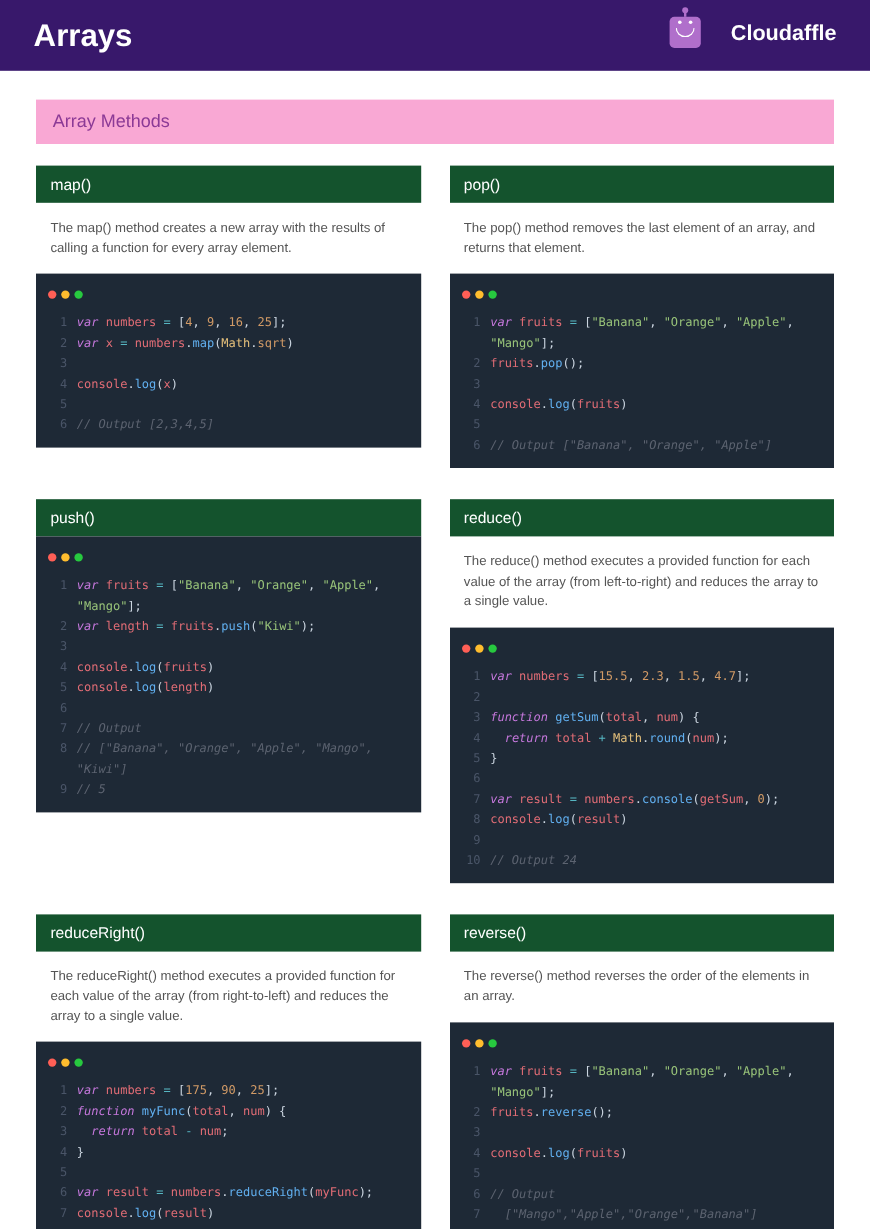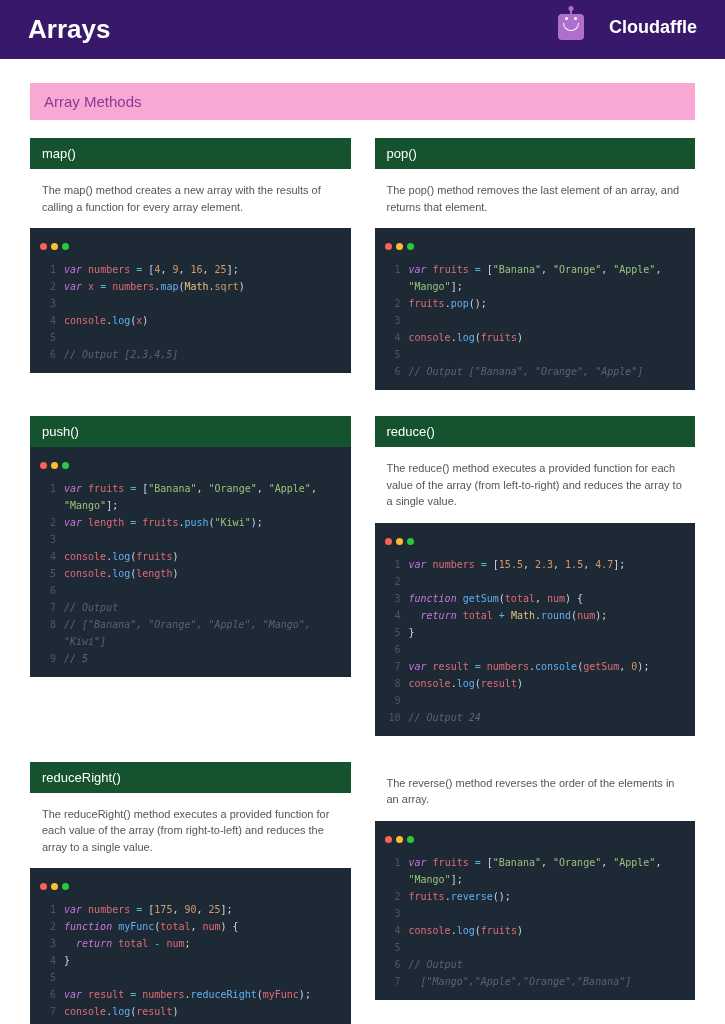--- a/index.html
+++ b/index.html
@@ -224,20 +224,21 @@
             <span class="ln">6</span>
             <span class="code-text"><span class="kw">var </span><span class="var">result</span><span class="op"> = </span><span class="var">numbers</span><span>.</span><span class="fn">reduceRight</span><span>(</span><span class="var">myFunc</span><span>);</span></span>
           </div>
           <div class="line">
             <span class="ln">7</span>
             <span class="code-text"><span class="var">console</span><span>.</span><span class="fn">log</span><span>(</span><span class="var">result</span><span>)</span></span>
           </div>
         </div>
       </div>
       <div class="card">
+        <div class="method-title">reverse()</div>
         <div class="desc">The reverse() method reverses the order of the elements in an array.</div>
         <div class="code">
           <div class="dots"><span class="dot dr"></span><span class="dot dy"></span><span class="dot dg"></span></div>
           <div class="line">
             <span class="ln">1</span>
             <span class="code-text"><span class="kw">var </span><span class="var">fruits</span><span class="op"> = </span><span>[</span><span class="str">"Banana"</span><span>, </span><span class="str">"Orange"</span><span>, </span><span class="str">"Apple"</span><span>, </span><span class="str">"Mango"</span><span>];</span></span>
           </div>
           <div class="line">
             <span class="ln">2</span>
             <span class="code-text"><span class="var">fruits</span><span>.</span><span class="fn">reverse</span><span>();</span></span>

